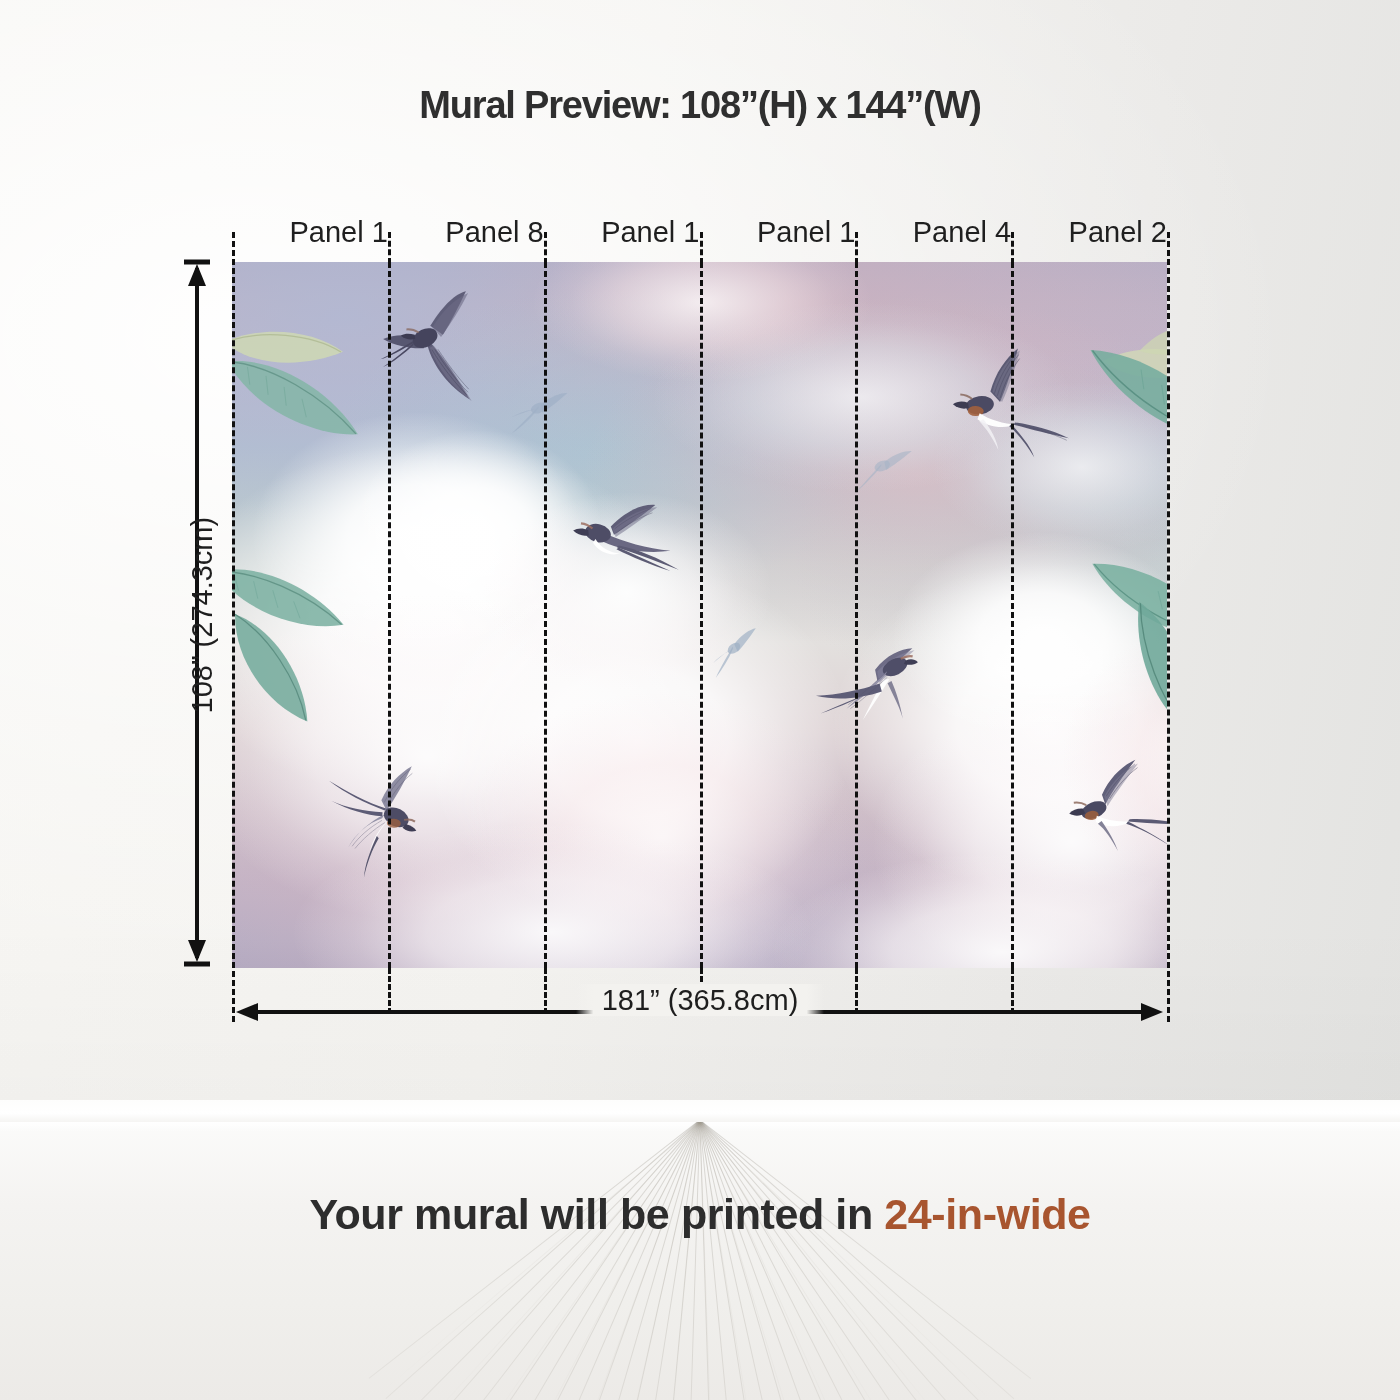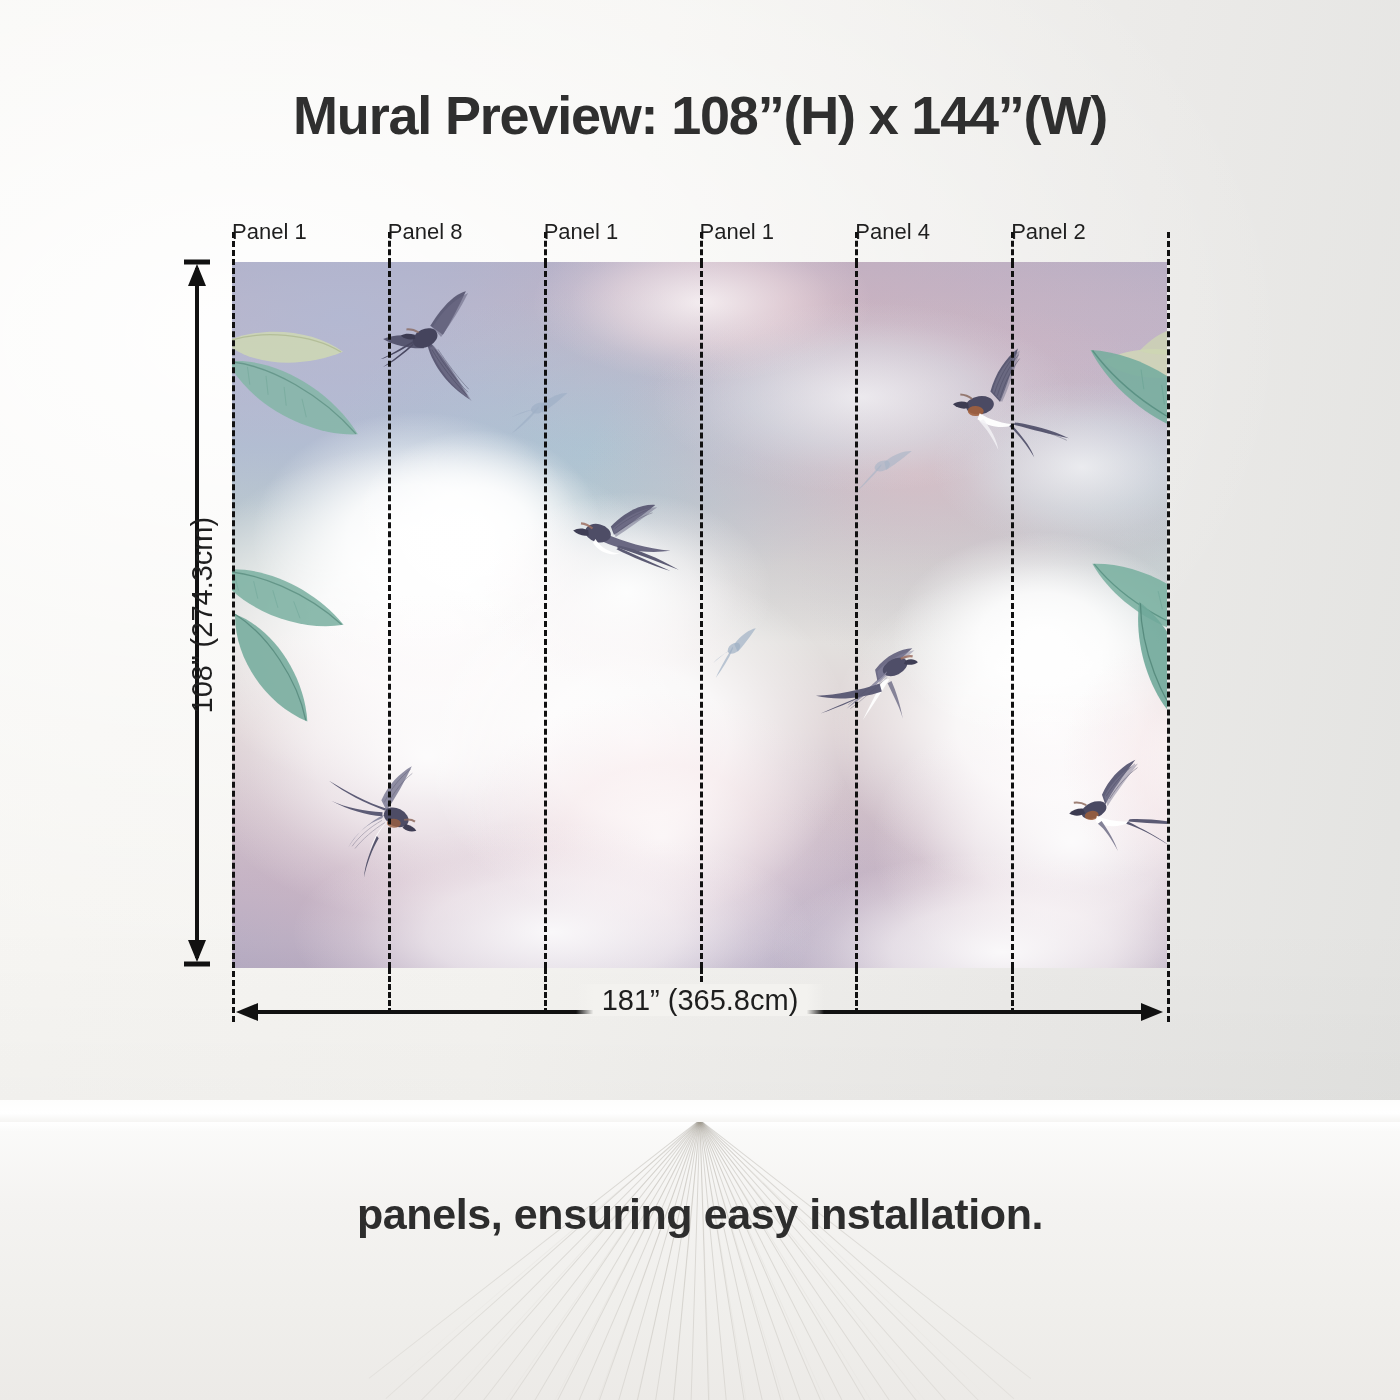--- a/index.html
+++ b/index.html
@@ -47,33 +47,33 @@
   }
   #baseboard{
     position:absolute; left:0; top:1100px; width:1400px; height:24px;
     background:linear-gradient(to bottom,#fdfdfc 0%,#ffffff 55%,#f3f2f0 100%);
   }
 
   
   #title{
     position:absolute; left:0; top:84px; width:1400px;
     text-align:center;
-    font-size:54px; font-weight:700; letter-spacing:-1.2px;
+    font-size:38px; font-weight:700; letter-spacing:-1.2px;
     color:#2f2f2f;
     white-space:nowrap;
   }
 
   
   #panel-labels{
     position:absolute; left:232px; top:214px; width:935px; height:40px;
     display:flex;
   }
   #panel-labels .plabel{
-    flex:1 1 0; text-align:left;
-    font-size:22px; font-weight:400; color:#1f1f1f;
+    flex:1 1 0; text-align:right;
+    font-size:29px; font-weight:400; color:#1f1f1f;
     line-height:36px;
   }
 
   
   #mural{
     position:absolute; left:232px; top:262px; width:935px; height:706px;
     overflow:hidden;
     background:
       linear-gradient(to bottom,
         #b4aec4 0%, #bdb2c4 6%, #bfb4c6 11%,
@@ -525,14 +525,16 @@
     <div class="grain" style="transform: translateX(-50%) rotate(5.39deg);"></div>
     <div class="grain" style="transform: translateX(-50%) rotate(12.78deg);"></div>
     <div class="grain" style="transform: translateX(-50%) rotate(20.16deg);"></div>
     <div class="grain" style="transform: translateX(-50%) rotate(27.55deg);"></div>
     <div class="grain" style="transform: translateX(-50%) rotate(34.93deg);"></div>
     <div class="grain" style="transform: translateX(-50%) rotate(42.32deg);"></div>
     <div class="grain" style="transform: translateX(-50%) rotate(49.7deg);"></div>
   </div>
 
 <div id="caption">
-  <div>panels, ensuring easy installation.</div>
+  <div>
+    <span>Your mural will be printed in </span><span class="hl">24-in-wide</span>
+  </div>
 </div>
 
 </body></html>

